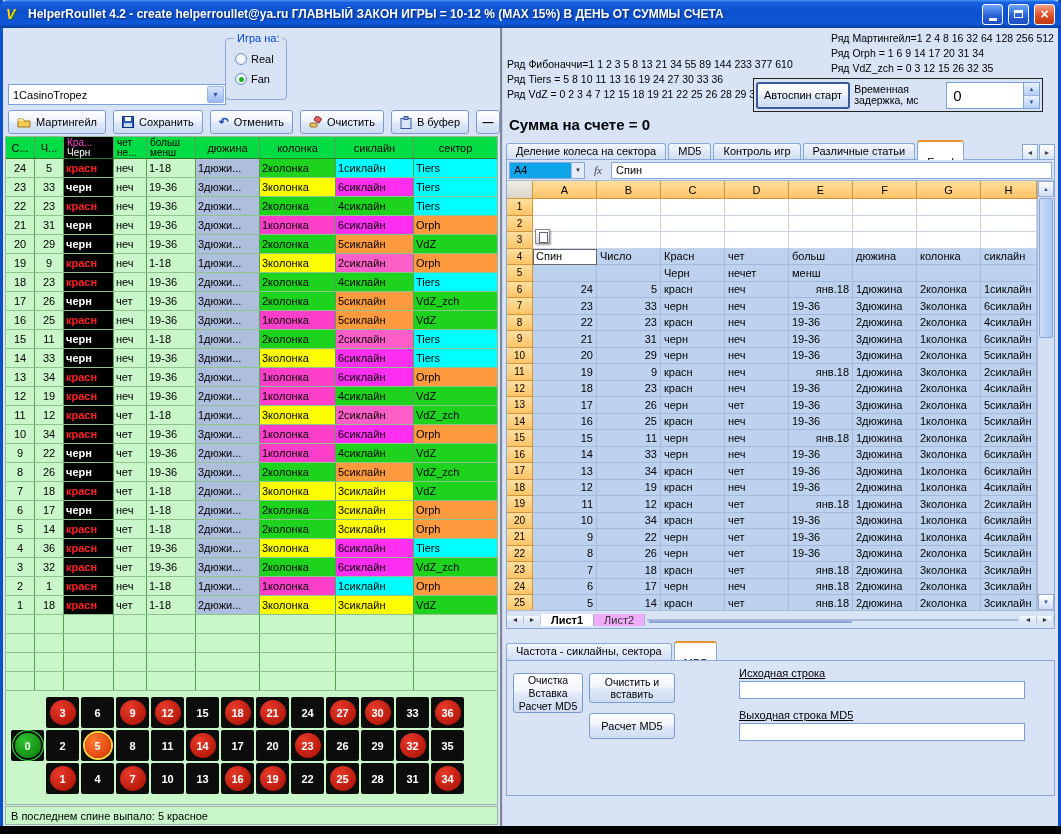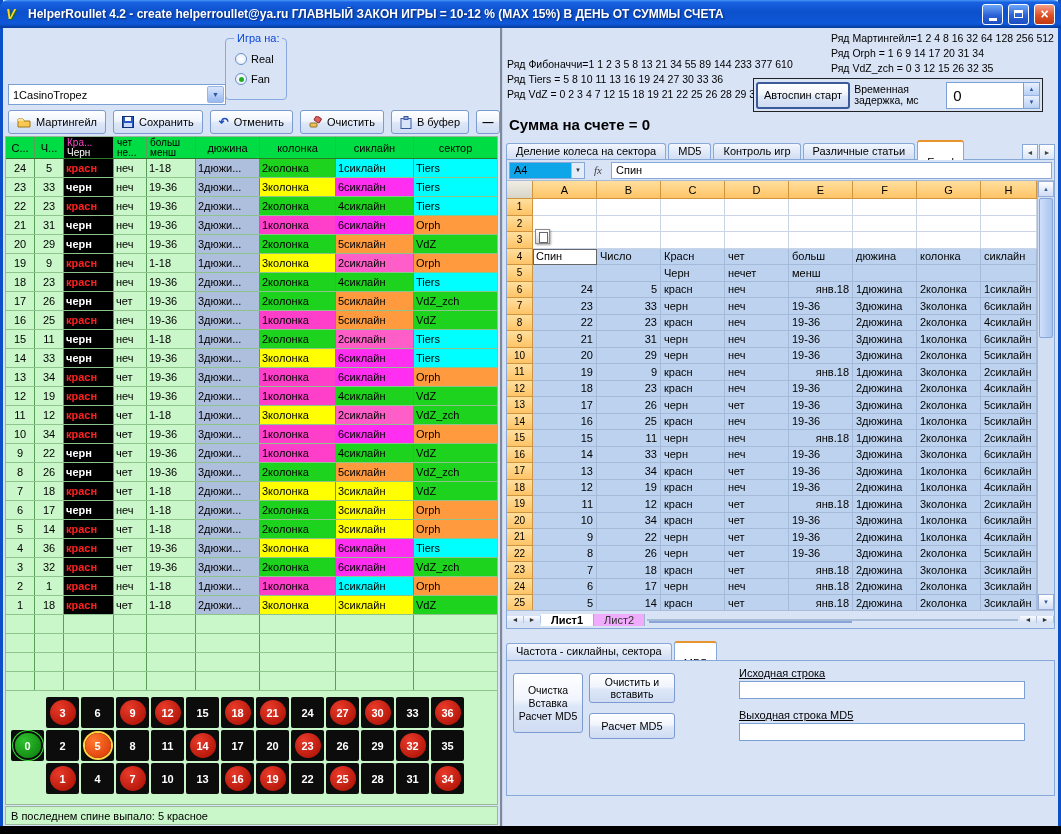--- a/index.html
+++ b/index.html
@@ -113,21 +113,21 @@
 .vthumb{height:140px;margin:1px;background:linear-gradient(90deg,#cfe0fa,#a8c4ee);border:1px solid #88a4d8;border-radius:2px;}
 .paste-ic{position:absolute;left:28px;top:48px;width:15px;height:15px;border:1px solid #8a8a8a;background:linear-gradient(#fefefe,#d8d8d8);box-shadow:1px 1px 2px rgba(0,0,0,.35);}
 .paste-ic::after{content:"";position:absolute;left:3px;top:2px;width:7px;height:9px;background:#fff;border:1px solid #667;}
 .sheetbar{height:18px;border-top:1px solid #a8bcd8;background:#d9e3f6;display:flex;align-items:center;flex:none;}
 .snav{width:17px;display:flex;align-items:center;justify-content:center;font-size:7px;color:#333;background:linear-gradient(#f8fbff,#d4e0f4);border-right:1px solid #b0c2e0;flex:none;}
 .stab{padding:0 10px;font-size:11px;display:flex;align-items:center;border-right:1px solid #a0b2d0;background:#f0abfc;color:#333;flex:none;}
 .stab.active{background:#fff;font-weight:bold;color:#000;}
 .htrack{flex:1;background:#c6d4ec;position:relative;margin:2px;border:1px solid #a8bcd8;}
 .hthumb{position:absolute;left:1px;top:1px;bottom:1px;width:55%;background:linear-gradient(#e8f1fe,#b8cef2);border:1px solid #88a4d8;}
 .md5page{position:absolute;top:632px;left:3px;right:3px;height:136px;border:1px solid #88a8d8;background:#d9e3f6;}
-.md5b1{position:absolute;left:6px;top:12px;width:70px;height:60px;flex-direction:column;gap:0;font-size:10.5px;line-height:13px;padding:0 2px;}
+.md5b1{position:absolute;left:6px;top:12px;width:70px;height:40px;flex-direction:column;gap:0;font-size:10.5px;line-height:13px;padding:0 2px;}
 .md5b2{position:absolute;left:82px;top:12px;width:86px;height:30px;font-size:10.5px;white-space:normal;line-height:12px;text-align:center;padding:0 4px;}
 .md5b3{position:absolute;left:82px;top:52px;width:86px;height:26px;font-size:11px;}
 .md5lbl{position:absolute;left:232px;font-size:11px;text-decoration:underline;}
 .l1{top:6px;}.l2{top:48px;}
 .md5input{position:absolute;left:232px;width:286px;height:18px;border:1px solid #7aa0d4;background:#fff;font-size:11px;font-family:inherit;padding:0 3px;}
 .i1{top:20px;}.i2{top:62px;}
 </style>
 </head>
 <body>
 

